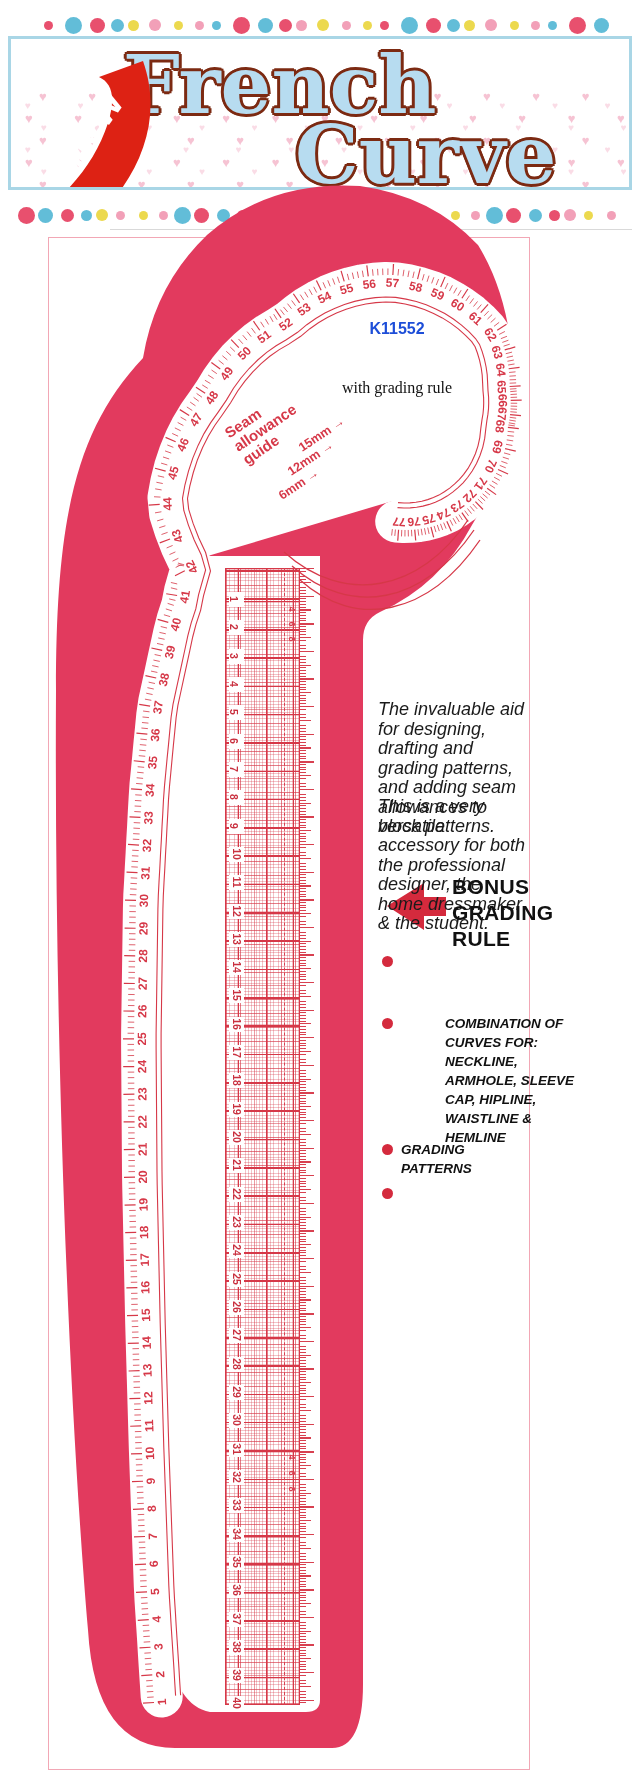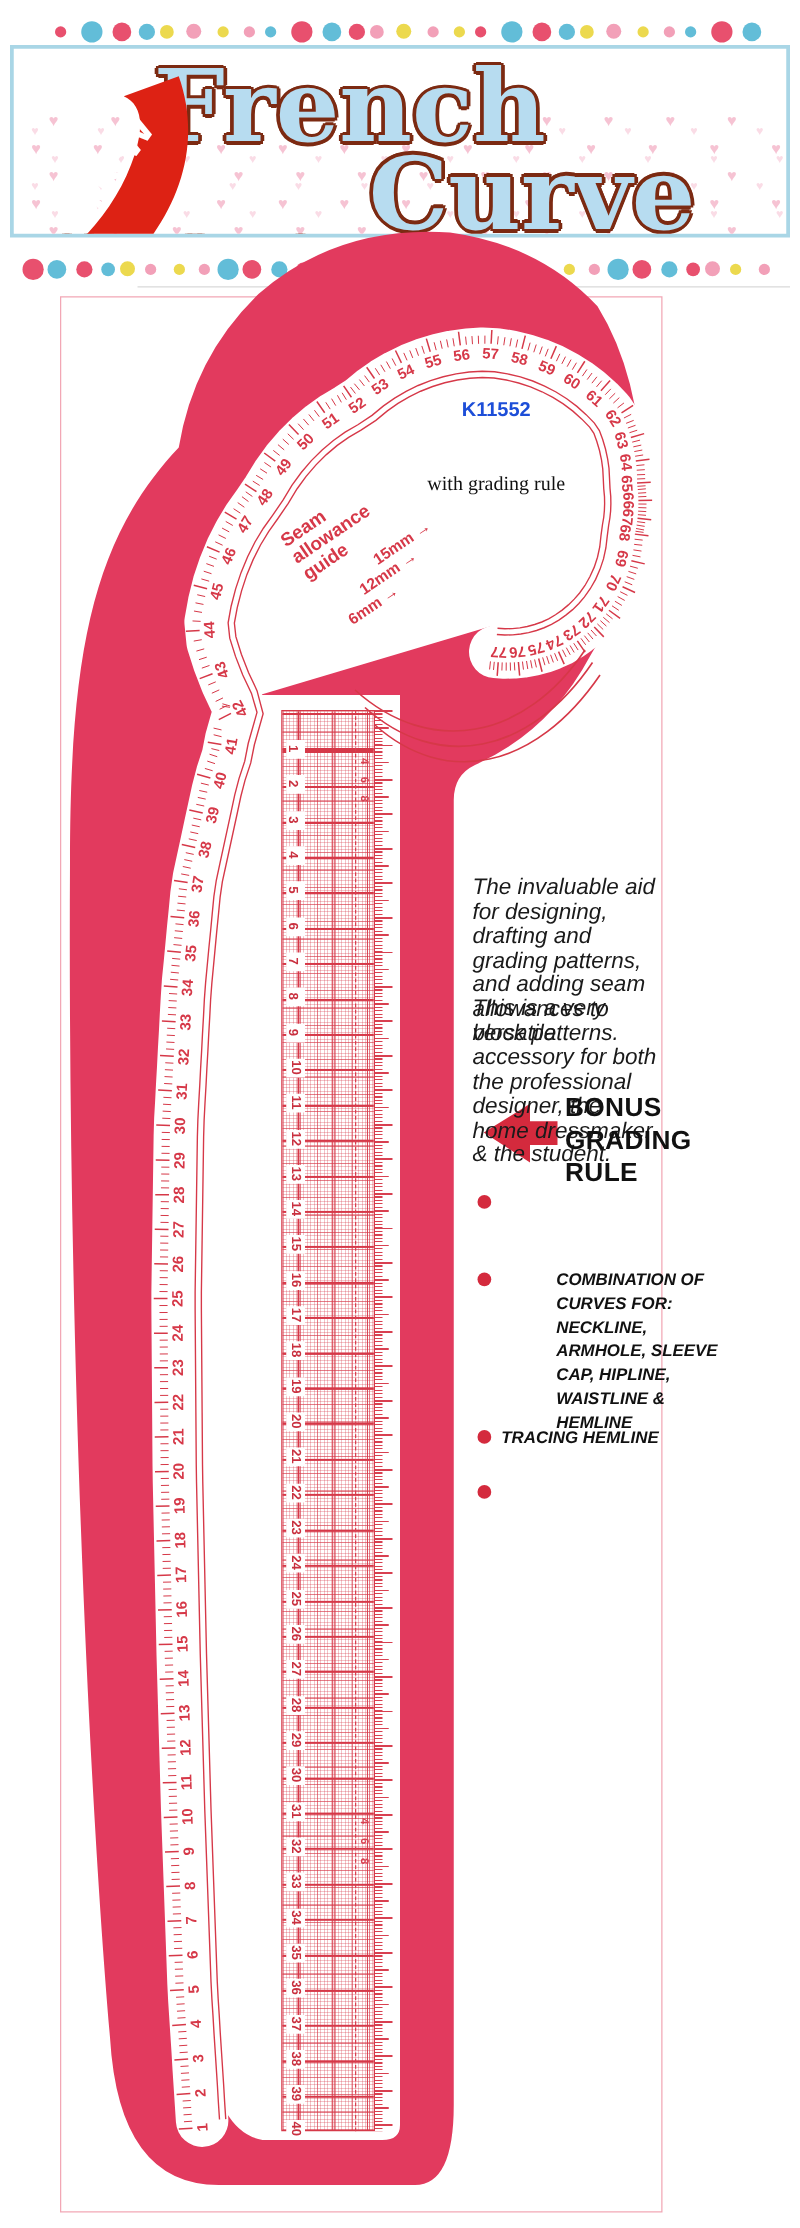--- a/index.html
+++ b/index.html
@@ -741,16 +741,16 @@
   <div class="abs mm-label" style="left:276px;top:491px;">6mm →</div>
 
   <div class="abs para" style="top:700px;">The invaluable aid for designing, drafting and grading patterns, and adding seam allowances to block patterns.</div>
   <div class="abs para" style="top:797px;">This is a very versatile accessory for both the professional designer, the home dressmaker &amp; the student.</div>
   <div class="abs" id="bonus-label">BONUS GRADING RULE</div>
 
   <div class="bullet-dot" style="top:956px;"></div>
   <div class="bullet-dot" style="top:1018px;"></div>
   <div class="bullet-text" style="top:1014px;margin-left:44px;">COMBINATION OF CURVES FOR: NECKLINE, ARMHOLE, SLEEVE CAP, HIPLINE, WAISTLINE &amp; HEMLINE</div>
   <div class="bullet-dot" style="top:1144px;"></div>
-  <div class="bullet-text" style="top:1140px;">TRACING HEMLINE</div>
+  <div class="bullet-text" style="top:1140px;">GRADING PATTERNS</div>
   <div class="bullet-dot" style="top:1188px;"></div>
 
 </div>
 
 </body></html>

